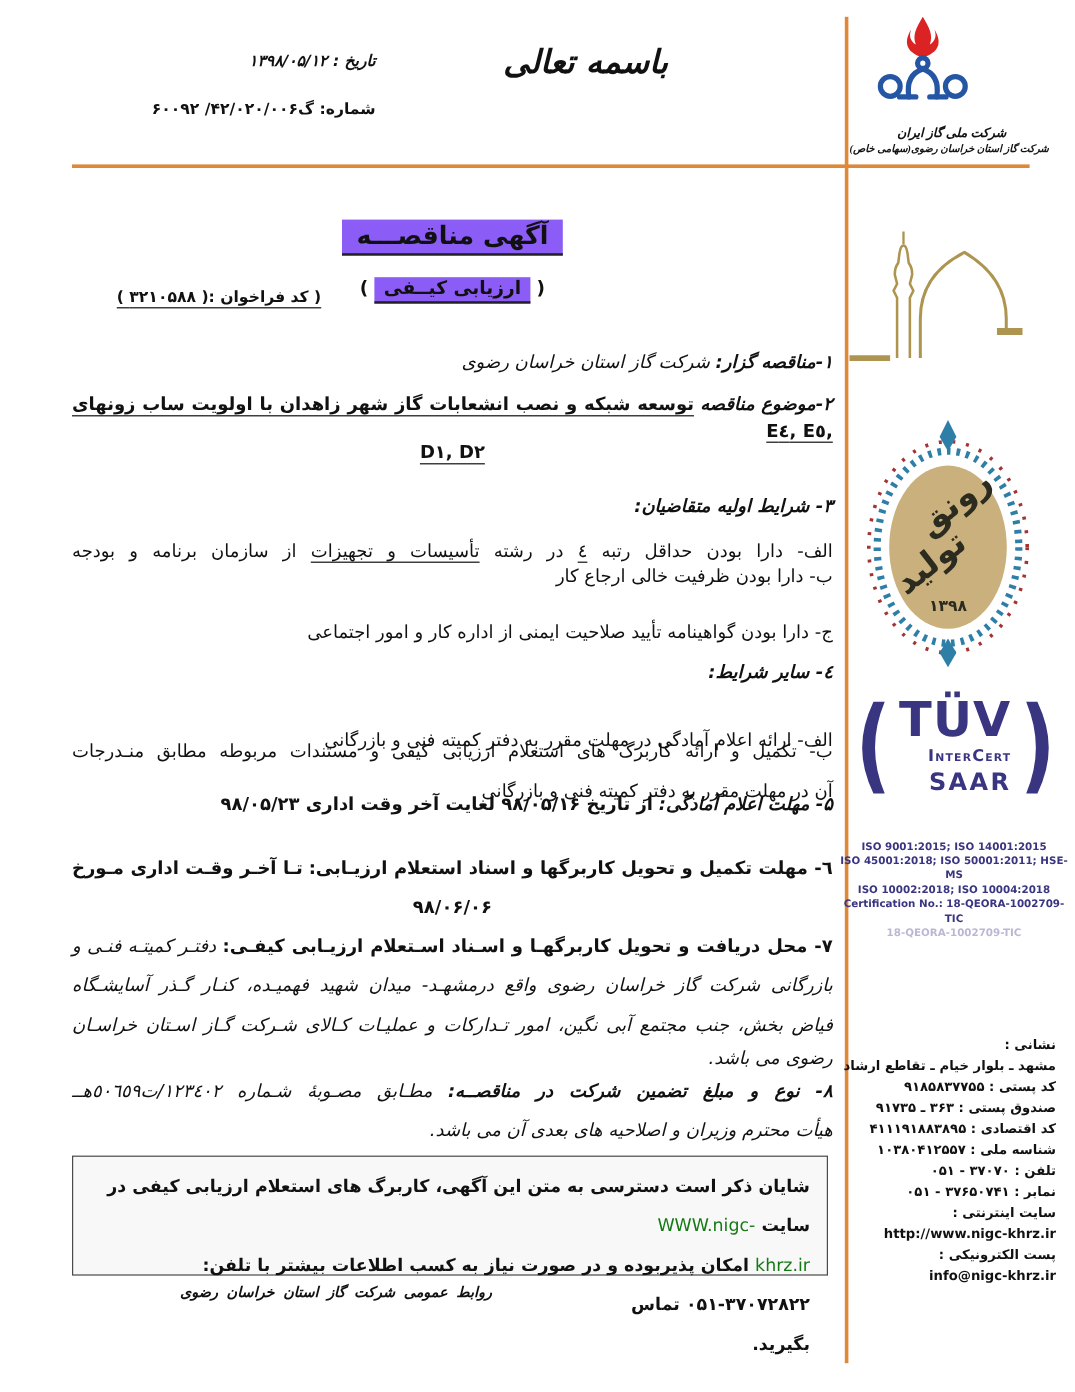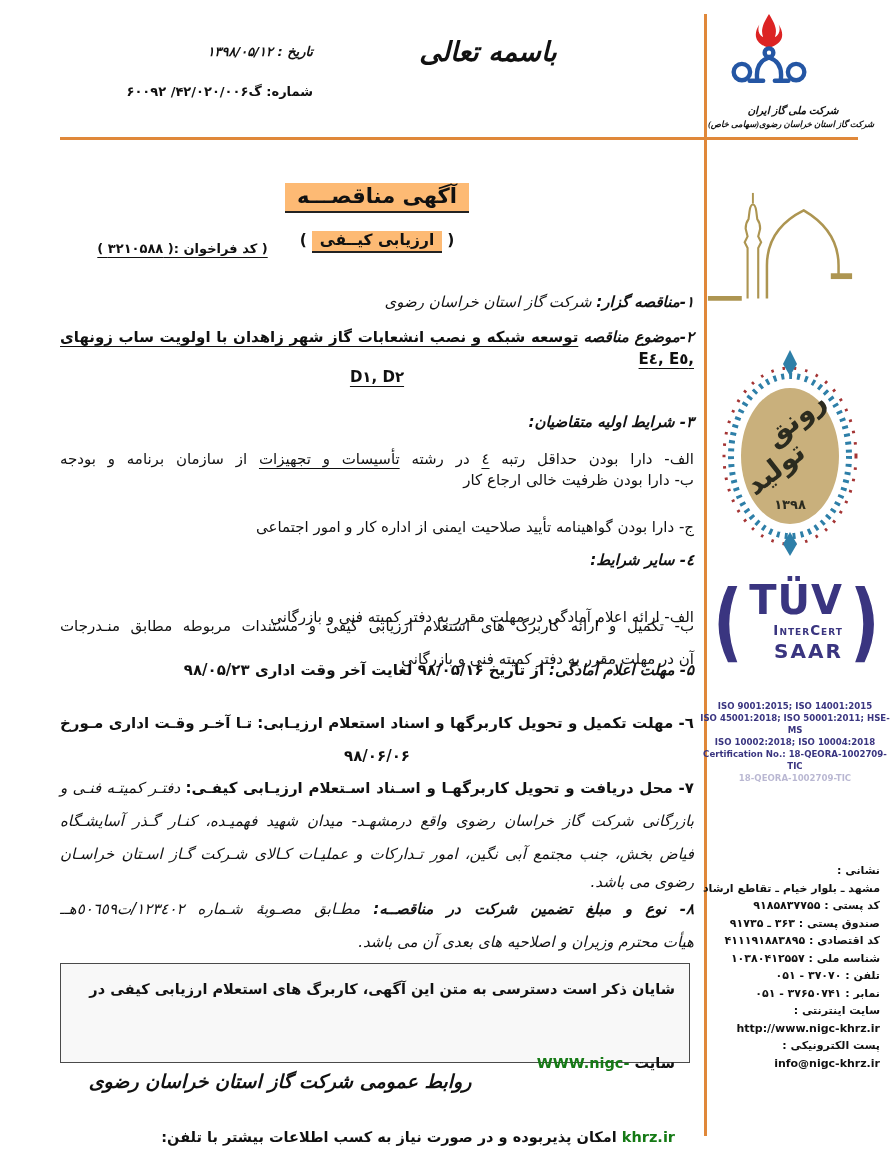--- a/index.html
+++ b/index.html
@@ -6,24 +6,24 @@
   html,body { background:#fff; }
   body { font-family:"DejaVu Sans", sans-serif; color:#111; }
   #page { position:relative; width:896px; height:1160px; margin:0 auto; background:#fff; overflow:hidden; }
   .abs { position:absolute; }
   .rtl { direction:rtl; text-align:right; }
   .ctr { text-align:center; }
   .b { font-weight:bold; }
   .it { font-style:italic; }
   .line { left:60px; width:634px; font-size:15px; line-height:1.45; }
   .j { text-align:justify; text-align-last:justify; }
-  .hl { background:#fdba74; padding:1px 12px 3px; display:inline-block; }
+  .hl { background:#8b5cf6; padding:1px 12px 3px; display:inline-block; }
   .ubox { border-bottom:2px solid #222; }
   .u { text-decoration:underline; text-underline-offset:4px; }
-  .green { color:#157A15; font-weight:bold;margin-top:41px; }
+  .green { color:#157A15; font-weight:normal; }
   .orange-h { background:#E0883A; height:3px; }
   .orange-v { background:#E0883A; width:3px; }
   .hdr-small { font-size:13px; font-weight:bold; }
   .basmala { font-family:"DejaVu Serif", serif; font-style:italic; font-weight:bold; font-size:27px; }
   .logo-cap { font-family:Liberation Serif, serif; font-style:italic; font-weight:bold; }
   .notice-box { border:1.6px solid #4a4a4a; background:#f8f8f8; padding:9px 14px 0; font-size:14.5px; font-weight:bold; line-height:33px; direction:rtl; text-align:right; }
   .tuv-navy { color:#3A3580; }
   .tuv-wrap { display:flex; align-items:center; justify-content:center; gap:2px; }
   .tuv-paren { font-size:86px; font-weight:bold; line-height:0.9; transform:scaleX(0.75); }
   .tuv-mid { display:flex; flex-direction:column; align-items:flex-end; }
@@ -194,15 +194,15 @@
       <span>شایان ذکر است دسترسی به متن  این آگهی، کاربرگ های استعلام ارزیابی کیفی در سایت</span>
       <span class="green zones-ltr">WWW.nigc-</span>
     </div>
     <div>
       <span class="green zones-ltr">khrz.ir</span>
       <span>امکان پذیربوده و در صورت نیاز به کسب اطلاعات بیشتر با تلفن: ۳۷۰۷۲۸۲۲-۰۵۱ تماس</span>
     </div>
     <div>بگیرید.</div>
   </div>
 
-  <div class="abs ctr b it" style="top:1070px; left:70px; width:420px; font-size:19px;">روابط عمومی شرکت گاز استان خراسان رضوی</div>
+  <div class="abs ctr b it" style="top:1070px; left:70px; width:420px; font-size:12px;font-family:Liberation Mono, monospace;">روابط عمومی شرکت گاز استان خراسان رضوی</div>
 
 </div>
 
 </body></html>

